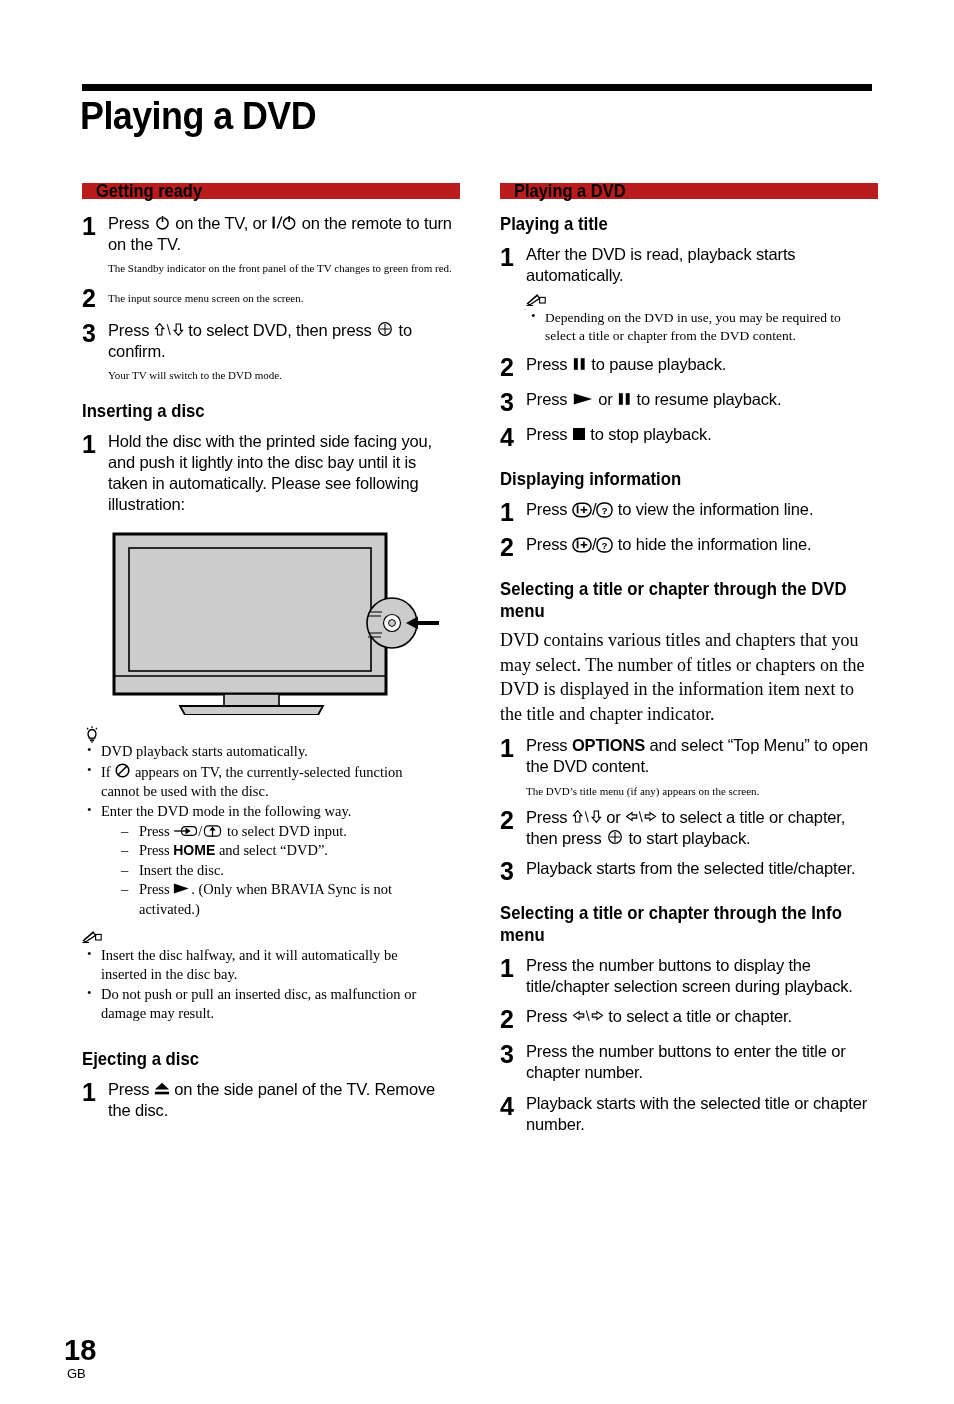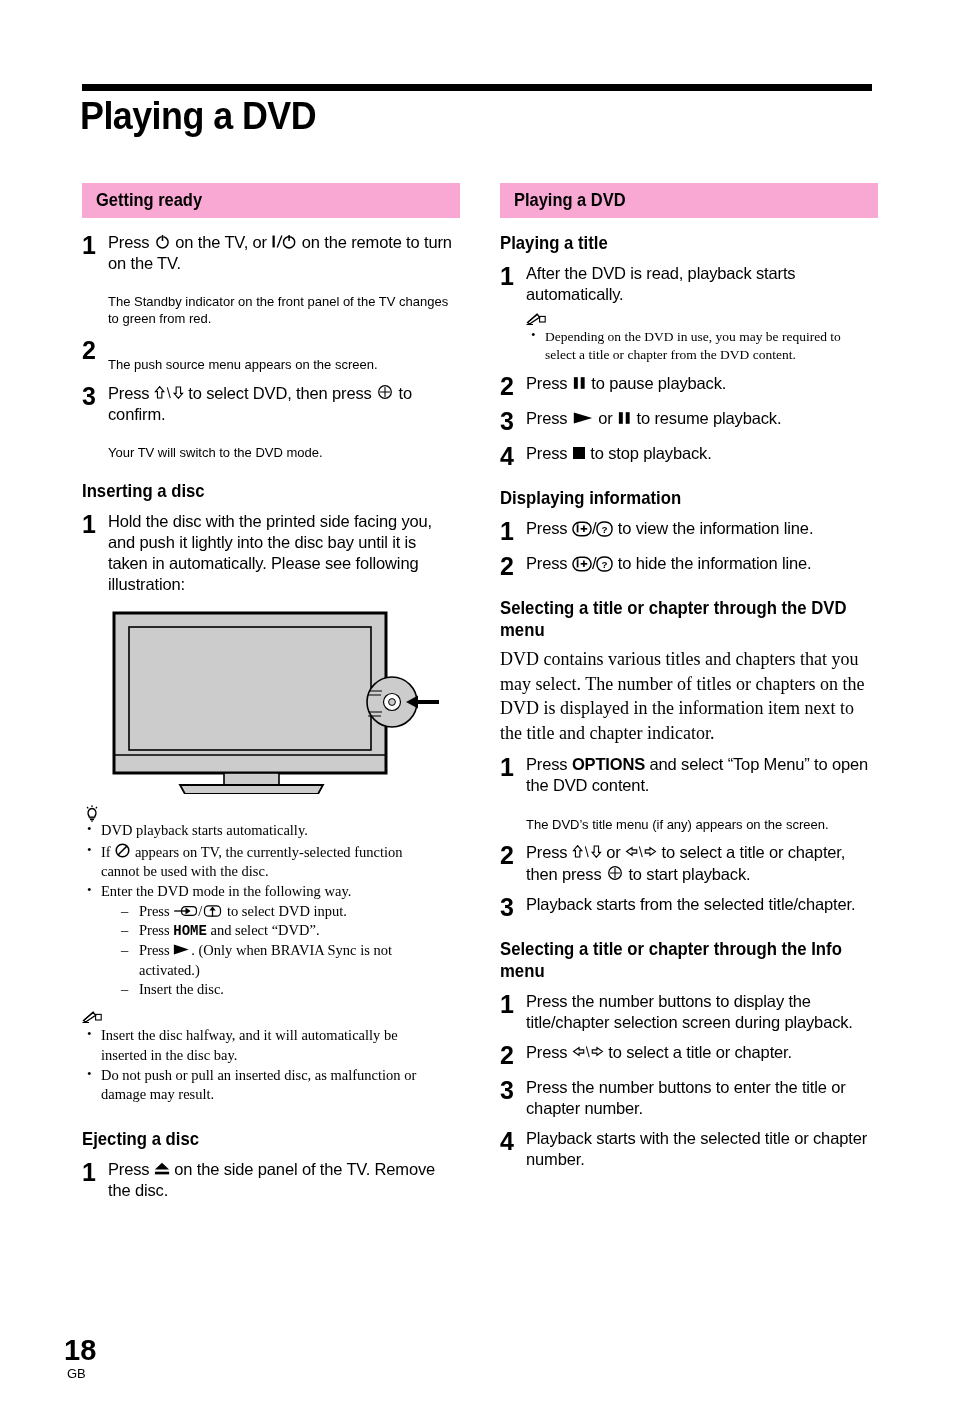--- a/index.html
+++ b/index.html
@@ -25,22 +25,22 @@
     line-height:1.05;
   }
 
   
   .col{position:absolute;top:183px;width:378px;}
   .col-left{left:82px;}
   .col-right{left:500px;}
 
   
   .bar{
-    background:#f9a8d4;
-    height:35px;
+    background:#b91c1c;
+    height:16px;
     display:flex;align-items:center;
     padding-left:14px;
     margin-bottom:14px;
   }
   .bar-label{
     font-weight:bold;font-size:17.5px;
     transform:scaleX(0.94);transform-origin:left center;
   }
 
   
@@ -62,23 +62,23 @@
     line-height:1;
     width:26px;flex:0 0 26px;
     padding-top:1px;
   }
   .step-body{flex:1;}
   .step-text{
     font-size:16.5px;line-height:1.28;
     letter-spacing:-0.15px;
   }
   .step-sub{
-    font-family:Liberation Sans, sans-serif;
-    font-size:13px;line-height:1.3;
-    margin-top:20px;
+    font-family:Liberation Serif, serif;
+    font-size:11px;line-height:1.3;
+    margin-top:6px;
   }
 
   
   .serif-p{
     font-family:"Liberation Serif", serif;
     font-size:18px;line-height:1.36;
     margin:2px 0 4px 0;
   }
 
   
@@ -99,21 +99,21 @@
     list-style:none;margin:1px 0 0 0;padding:0 0 0 20px;
     font-family:"Liberation Serif", serif;
     font-size:14.5px;line-height:1.34;
   }
   ul.dash>li{position:relative;padding-left:18px;}
   ul.dash>li:before{
     content:"\2013";position:absolute;left:0;top:0;
   }
   .small-note ul.bl{font-size:13.5px;line-height:1.3;}
 
-  b.kb{font-family:Liberation Mono, monospace;font-weight:bold;font-size:14px;}
+  b.kb{font-family:Liberation Sans, sans-serif;font-weight:bold;font-size:14px;}
 
   
   .ic{display:inline-block;vertical-align:-2px;}
   .ic svg{display:block;}
 
   
   .tvfig{position:relative;margin:14px 0 0 28px;width:330px;height:185px;}
 
   
   .footer{
@@ -150,21 +150,21 @@
                 <circle cx="21" cy="11" r="6.6" fill="none" stroke="#000" stroke-width="1.7"></circle>
                 <rect x="20.1" y="2.4" width="1.8" height="7" fill="#000"></rect>
               </svg></span><span> on the remote to turn on the TV.</span></div>
         <div class="step-sub">The Standby indicator on the front panel of the TV changes to green from red.</div>
       </div>
     </div>
 
     <div class="step">
       <div class="step-num">2</div>
       <div class="step-body">
-        <div class="step-sub">The push source menu appears on the screen.</div>
+        <div class="step-sub">The input source menu screen on the screen.</div>
       </div>
     </div>
 
     <div class="step">
       <div class="step-num">3</div>
       <div class="step-body">
         <div class="step-text"><span>Press </span><span class="ic"><svg width="30" height="17" viewBox="0 0 34 20">
                 <path d="M6 3 L11 9 H8.6 V16.5 H3.4 V9 H1 Z" fill="none" stroke="#000" stroke-width="1.3"></path>
                 <path d="M15 4 L18.5 16.5" stroke="#000" stroke-width="1.2"></path>
                 <path d="M28 17 L33 11 H30.6 V3.5 H25.4 V11 H23 Z" fill="none" stroke="#000" stroke-width="1.3"></path>
@@ -234,24 +234,24 @@
             <li><span>Press </span><span class="ic" style="vertical-align:-3px"><svg width="25" height="16" viewBox="0 0 32 20">
                     <rect x="11" y="4.5" width="19" height="11" rx="4.5" fill="none" stroke="#000" stroke-width="1.5"></rect>
                     <path d="M1.5 10 H21" stroke="#000" stroke-width="1.7"></path>
                     <path d="M16 5.6 L22.5 10 L16 14.4 Z" fill="#000"></path>
                   </svg></span><span>/</span><span class="ic" style="vertical-align:-3px"><svg width="21" height="16" viewBox="0 0 24 20">
                     <rect x="2" y="3.5" width="20" height="13" rx="5" fill="none" stroke="#000" stroke-width="1.5"></rect>
                     <path d="M12 17 V7" stroke="#000" stroke-width="1.6"></path>
                     <path d="M8 9.5 L12 4.5 L16 9.5 Z" fill="#000"></path>
                   </svg></span><span> to select DVD input.</span></li>
             <li><span>Press </span><b class="kb">HOME</b><span> and select “DVD”.</span></li>
+            <li><span>Insert the disc.</span></li>
             <li><span>Press </span><span class="ic" style="vertical-align:-1px"><svg width="18" height="13" viewBox="0 0 20 14">
                     <path d="M1 1.5 L17.5 7 L1 12.5 Z" fill="#000"></path>
                   </svg></span><span>. (Only when BRAVIA Sync is not activated.)</span></li>
-            <li><span>Insert the disc.</span></li>
           </ul>
         </li>
       </ul>
     </div>
 
     <div class="notebox">
       <div class="noteicon">
         <svg width="22" height="14" viewBox="0 0 22 14">
           <path d="M1.5 11.5 L11 3.2 L13.6 6.4 L3.6 13 Z" fill="none" stroke="#000" stroke-width="1.3"></path>
           <path d="M2.5 10.8 L12 2.8" stroke="#000" stroke-width="1.1"></path>

